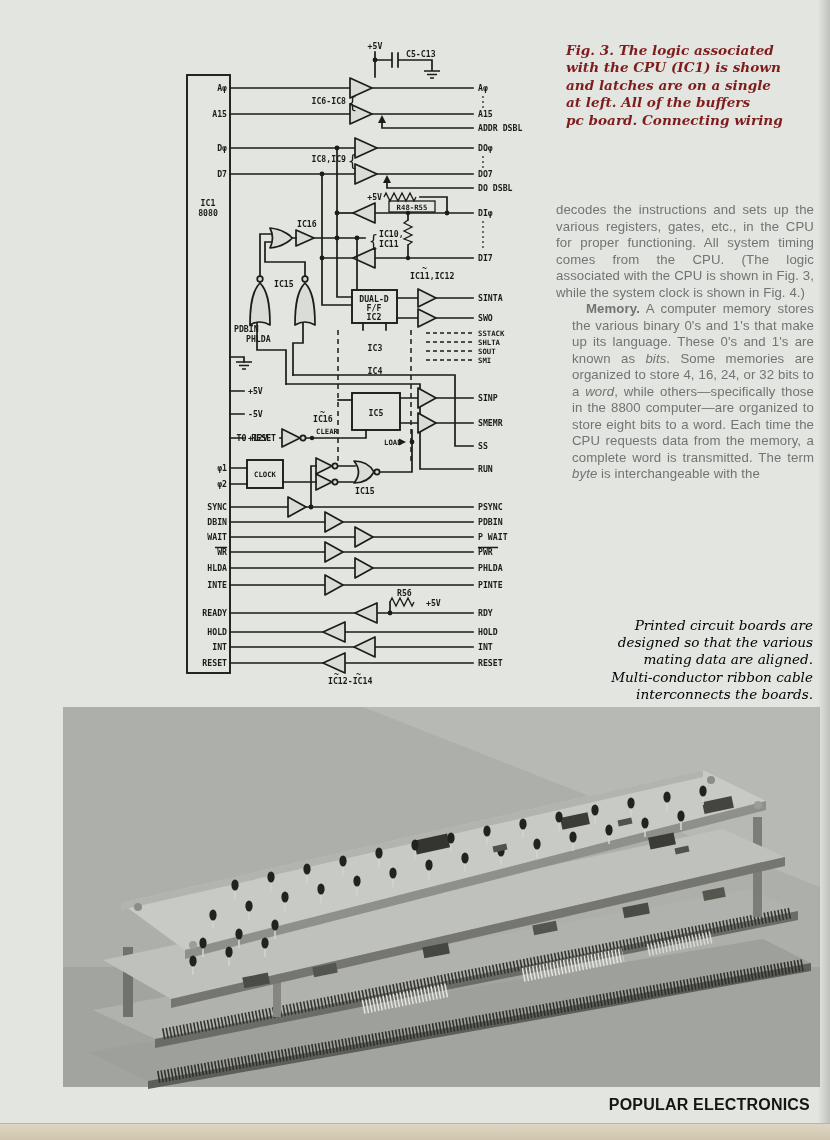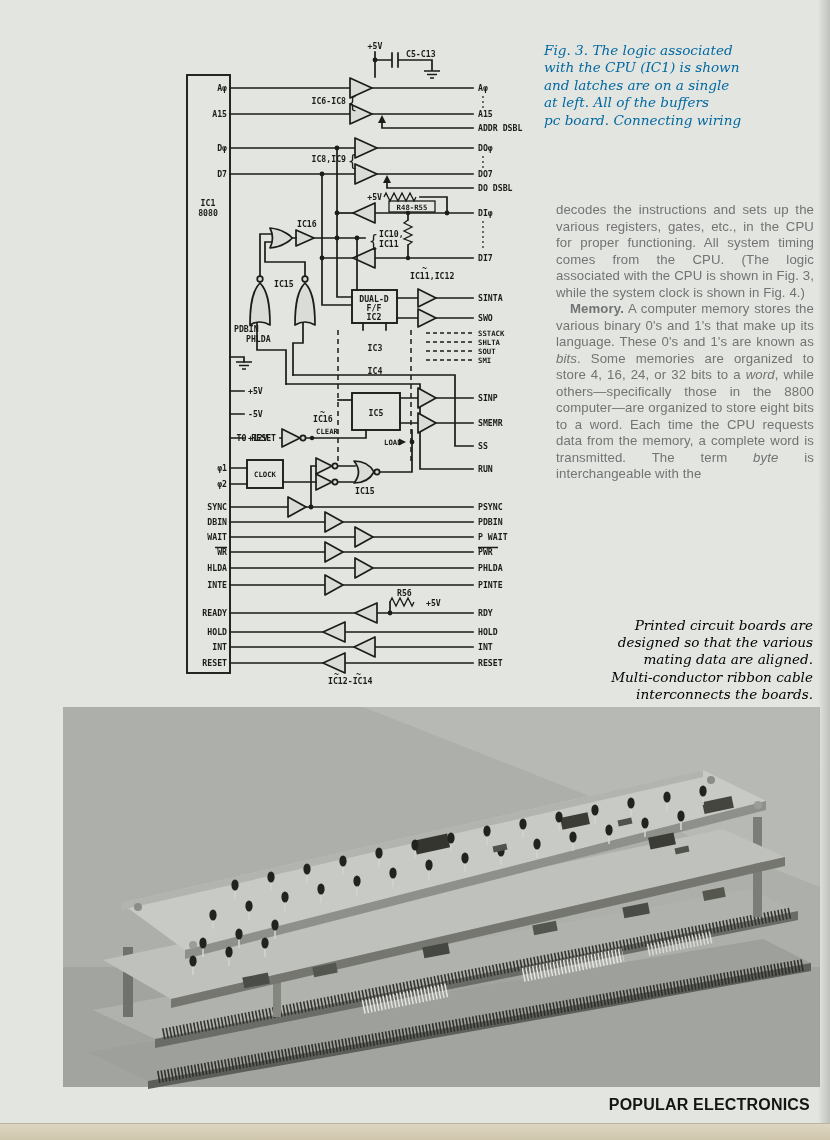--- a/index.html
+++ b/index.html
@@ -2,27 +2,27 @@
 <html><head>
 <meta charset="utf-8">
 <style>
   html,body{margin:0;padding:0;}
   body{width:830px;height:1140px;position:relative;background:#e3e5e1;overflow:hidden;
        font-family:"Liberation Sans",sans-serif;color:#1d1d1b;}
   .edge-right{position:absolute;top:0;right:0;width:12px;height:1140px;
       background:linear-gradient(to right,rgba(0,0,0,0),rgba(0,0,0,0.16));}
   .edge-bottom{position:absolute;left:0;bottom:0;width:830px;height:16px;
       background:linear-gradient(to bottom,#ddd6c2,#cfc6ad);border-top:1px solid #bdb49c;}
-  .fig-caption{position:absolute;left:544px;top:42px;width:262px;
+  .fig-caption{position:absolute;left:566px;top:42px;width:262px;
       font-family:"DejaVu Serif","Liberation Serif",serif;font-style:italic;
-      font-size:13.6px;line-height:17.4px;color:#0369a1;}
+      font-size:13.6px;line-height:17.4px;color:#7f1d1d;font-weight:bold;}
   .body-col{position:absolute;left:556px;top:202px;width:258px;
       font-size:13.2px;line-height:16.5px;text-align:justify;color:#737373;letter-spacing:0.1px;}
   .body-col p{margin:0;}
-  .body-col p + p{text-indent:14px;margin-top:0;}
+  .body-col p + p{text-indent:14px;margin-top:0;margin-left:16px;}
   .photo-caption{position:absolute;left:545px;top:617px;width:268px;text-align:right;
       font-family:"DejaVu Serif","Liberation Serif",serif;font-style:italic;
       font-size:13.6px;line-height:17.2px;color:#000000;}
   .footer-page{position:absolute;left:64px;top:1120px;font-size:18px;font-weight:bold;color:#151513;}
   .footer-mag{position:absolute;right:20px;top:1096px;font-size:16px;font-weight:bold;
       letter-spacing:0.2px;color:#151513;}
   svg{overflow:visible;}
   .schematic{position:absolute;left:170px;top:30px;}
   .photo{position:absolute;left:63px;top:707px;}
   

